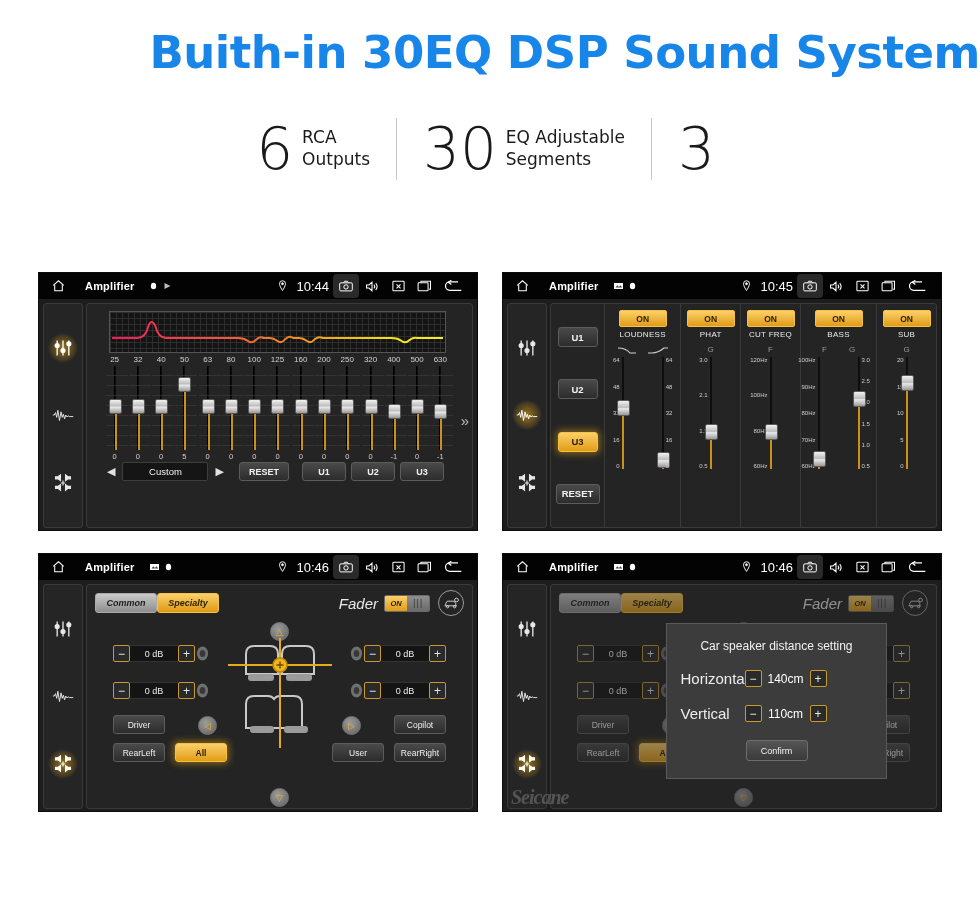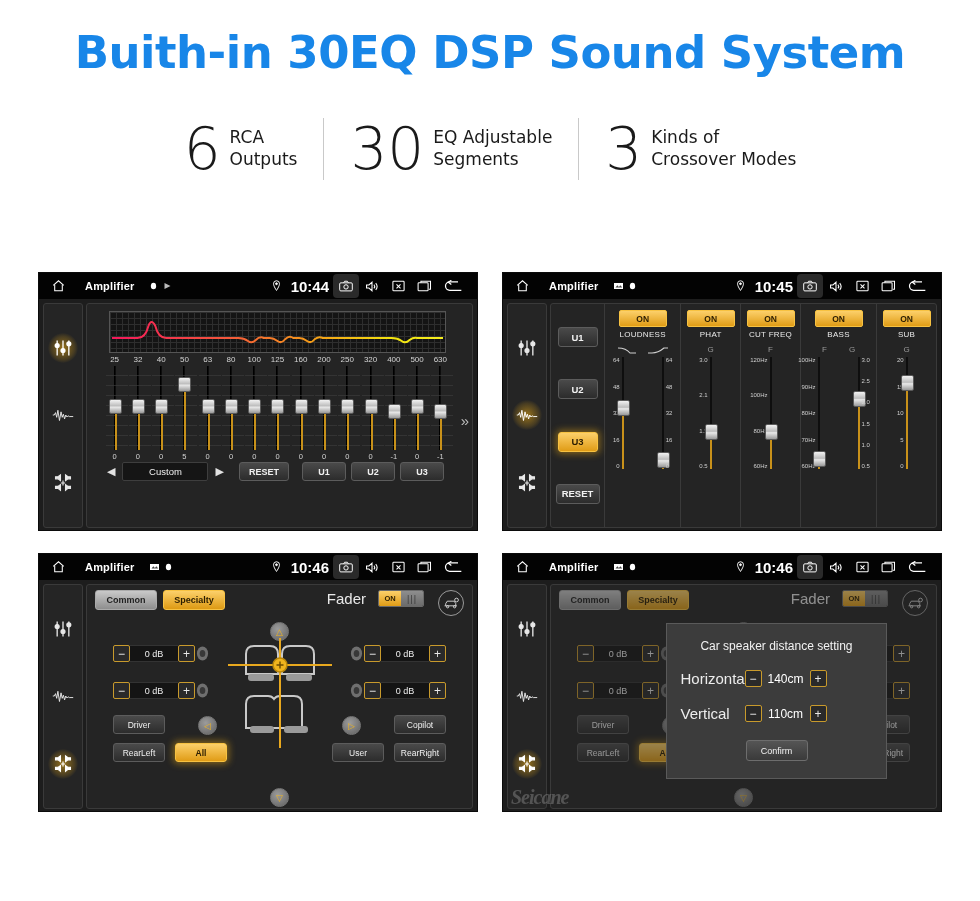--- a/index.html
+++ b/index.html
@@ -6,21 +6,21 @@
   body {
     width: 980px; height: 901px;
     background: #ffffff;
     font-family: "Liberation Sans", sans-serif;
     overflow: hidden;
     position: relative;
   }
 
   
   .hero-title {
-    text-align: center;
+    text-align: right;
     color: #1886e8;
     font-weight: bold;
     font-size: 45px;
     letter-spacing: -0.5px;
     padding-top: 26px;
     font-family: "DejaVu Sans", sans-serif;
   }
 
   .stats-row {
     display: flex;
@@ -88,21 +88,21 @@
   }
   .sb-mini { display: flex; gap: 6px; margin-left: 16px; align-items: center; }
   .sb-right {
     margin-left: auto; display: flex; align-items: center; gap: 0px;
   }
   .sb-ic {
     width: 26px; height: 22px;
     display: flex; align-items: center; justify-content: center;
   }
   .sb-ic.hl { background: #2a2a2a; border-radius: 4px; height: 24px; }
-  .sb-time { font-size: 15px; font-weight: bold; color:#fff; margin:0 4px 0 1px; }
+  .sb-time { font-size: 13px; font-weight: normal; color:#fff; margin:0 4px 0 1px; }
 
   
   .dev-body { display: flex; height: 233px; padding: 4px; gap: 3px; }
   .side-rail {
     width: 40px;
     background: #252525;
     border: 1px solid #3a3a3a;
     border-radius: 3px;
     display: flex; flex-direction: column;
     align-items: center; justify-content: space-around;
@@ -241,22 +241,23 @@
     position:absolute; top:0; height:100%;
     display:flex; flex-direction:column; justify-content:space-between;
     font-size: 6px; color: #cfcfcf; line-height: 1;
   }
   .vs-scale.left { right: 18px; text-align: right; }
   .vs-scale.right { left: 18px; text-align: left; }
   .vs-scale span::after { content:""; }
 
   
   .bal-top {
-    display:flex; align-items:flex-start; padding: 5px 8px 0 8px; gap: 6px;
+    display:flex; align-items:center; padding: 5px 8px 0 8px; 
     position: relative;
+    font-style: italic;
   }
   .tab {
     width: 62px; height: 20px; border-radius: 3px;
     display:flex; align-items:center; justify-content:center;
     font-size: 9px; font-weight: bold;
   }
   .tab.plain {
     background: linear-gradient(to bottom,#c9c9c9,#8e8e8e);
     border: 1px solid #aaa; color: #1e1e1e;
   }
@@ -361,22 +362,20 @@
   </div>
   <div class="stat-div"></div>
   <div class="stat">
     <div class="stat-num">30</div>
     <div class="stat-txt">EQ Adjustable
 Segments</div>
   </div>
   <div class="stat-div"></div>
   <div class="stat">
     <div class="stat-num">3</div>
-    <div class="stat-txt">Kinds of
-Crossover Modes</div>
   </div>
 </div>
 
 <div class="panels">
 
   <div class="panel-row">
 
     <div class="device">
       <div class="statusbar">
         <div class="sb-home">

